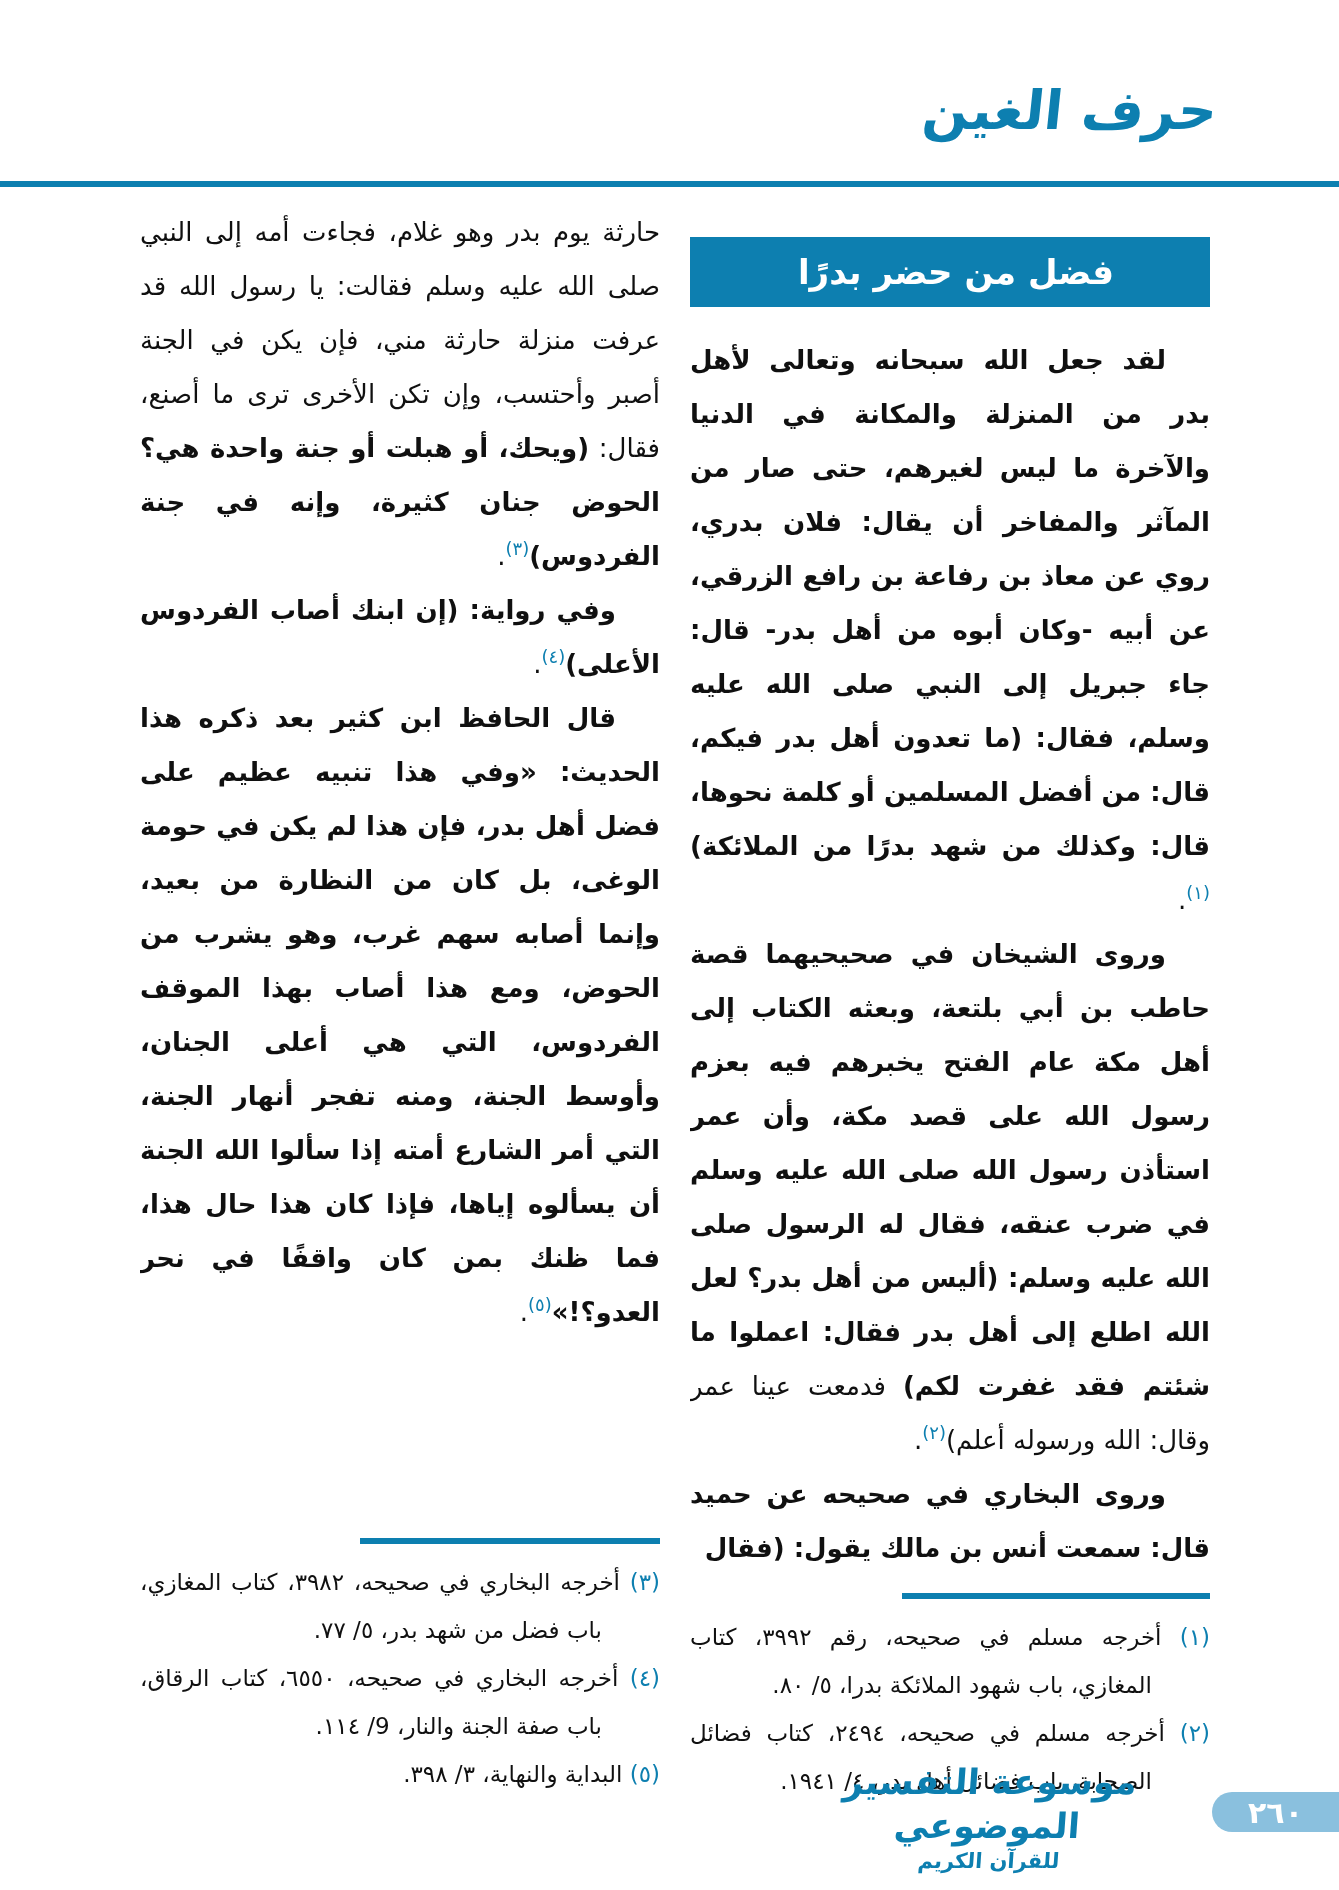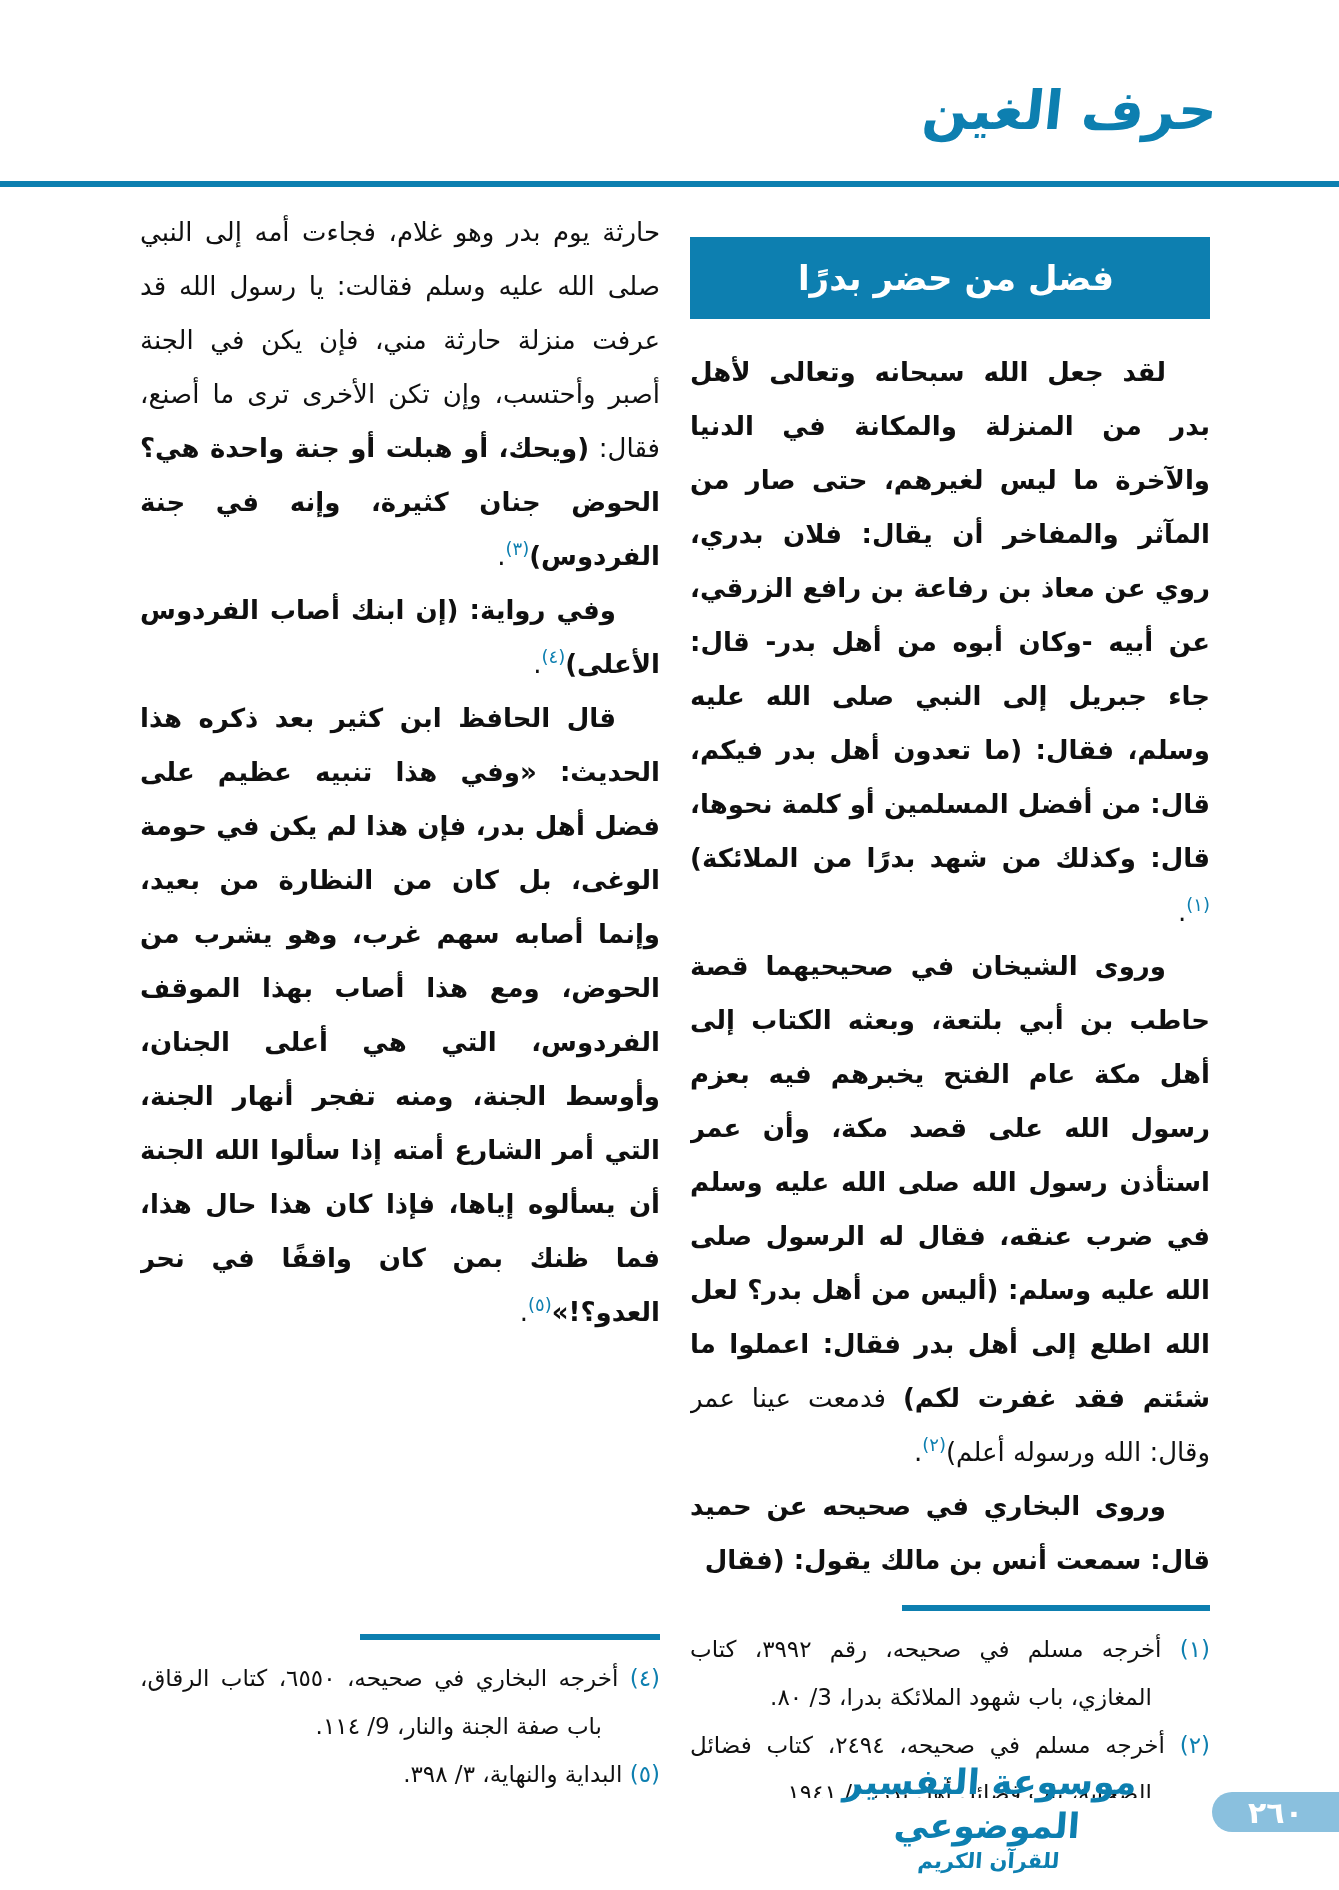--- a/index.html
+++ b/index.html
@@ -29,21 +29,21 @@
   .content{
     position:absolute;top:205px;right:129px;left:140px;bottom:92px;
     display:flex;gap:30px;
   }
   .col{
     flex:1 1 0;
     display:flex;flex-direction:column;
     overflow:hidden;
   }
   .chapter-box{
-    height:82px;flex-shrink:0;
+    height:70px;flex-shrink:0;
     background:var(--accent);
     display:flex;align-items:center;justify-content:center;
     margin:32px -12px 26px 0;
   }
   .chapter-title{color:#ffffff;font-size:34px;font-weight:bold;}
   .para{
     margin:0;
     font-size:26px;line-height:54px;
     text-align:justify;
     color:var(--ink);
@@ -106,35 +106,36 @@
         <span class="chapter-title">فضل من حضر بدرًا</span>
       </div>
       <div class="body-text">
           <p class="para"><span class="b">لقد جعل الله سبحانه وتعالى لأهل بدر من المنزلة والمكانة في الدنيا والآخرة ما ليس لغيرهم، حتى صار من المآثر والمفاخر أن يقال: فلان بدري، روي عن معاذ بن رفاعة بن رافع الزرقي، عن أبيه -وكان أبوه من أهل بدر- قال: جاء جبريل إلى النبي صلى الله عليه وسلم، فقال: (ما تعدون أهل بدر فيكم، قال: من أفضل المسلمين أو كلمة نحوها، قال: وكذلك من شهد بدرًا من الملائكة)</span><span class="sup">(١)</span><span class="r">.</span></p>
           <p class="para"><span class="b">وروى الشيخان في صحيحيهما قصة حاطب بن أبي بلتعة، وبعثه الكتاب إلى أهل مكة عام الفتح يخبرهم فيه بعزم رسول الله على قصد مكة، وأن عمر استأذن رسول الله صلى الله عليه وسلم في ضرب عنقه، فقال له الرسول صلى الله عليه وسلم: (أليس من أهل بدر؟ لعل الله اطلع إلى أهل بدر فقال: اعملوا ما شئتم فقد غفرت لكم)</span><span class="r"> فدمعت عينا عمر وقال: الله ورسوله أعلم)</span><span class="sup">(٢)</span><span class="r">.</span></p>
           <p class="para"><span class="b">وروى البخاري في صحيحه عن حميد قال: سمعت أنس بن مالك يقول: (فقال</span></p>
         </div>
       <div class="fn-block">
         <div class="fn-sep"></div>
         <div>
-            <div class="footnote"><span class="fn-marker">(١)</span><span> أخرجه مسلم في صحيحه، رقم ٣٩٩٢، كتاب المغازي، باب شهود الملائكة بدرا، 3/ ٨٠.</span></div>
+            <div class="footnote"><span class="fn-marker">(١)</span><span> أخرجه مسلم في صحيحه، رقم ٣٩٩٢، كتاب المغازي، باب شهود الملائكة بدرا، ٥/ ٨٠.</span></div>
             <div class="footnote"><span class="fn-marker">(٢)</span><span> أخرجه مسلم في صحيحه، ٢٤٩٤، كتاب فضائل الصحابة، باب فضائل أهل بدر، ٤/ ١٩٤١.</span></div>
           </div>
       </div>
     </div>
 
     <div class="col">
       <div class="body-text">
           <p class="para no-indent"><span class="r">حارثة يوم بدر وهو غلام، فجاءت أمه إلى النبي صلى الله عليه وسلم فقالت: يا رسول الله قد عرفت منزلة حارثة مني، فإن يكن في الجنة أصبر وأحتسب، وإن تكن الأخرى ترى ما أصنع، فقال: </span><span class="b">(ويحك، أو هبلت أو جنة واحدة هي؟ الحوض جنان كثيرة، وإنه في جنة الفردوس)</span><span class="sup">(٣)</span><span class="r">.</span></p>
           <p class="para"><span class="b">وفي رواية: (إن ابنك أصاب الفردوس الأعلى)</span><span class="sup">(٤)</span><span class="r">.</span></p>
           <p class="para"><span class="b">قال الحافظ ابن كثير بعد ذكره هذا الحديث: «وفي هذا تنبيه عظيم على فضل أهل بدر، فإن هذا لم يكن في حومة الوغى، بل كان من النظارة من بعيد، وإنما أصابه سهم غرب، وهو يشرب من الحوض، ومع هذا أصاب بهذا الموقف الفردوس، التي هي أعلى الجنان، وأوسط الجنة، ومنه تفجر أنهار الجنة، التي أمر الشارع أمته إذا سألوا الله الجنة أن يسألوه إياها، فإذا كان هذا حال هذا، فما ظنك بمن كان واقفًا في نحر العدو؟!»</span><span class="sup">(٥)</span><span class="r">.</span></p>
         </div>
       <div class="fn-block">
         <div class="fn-sep sep2"></div>
         <div>
+            <div class="footnote"><span class="fn-marker">(٣)</span><span> أخرجه البخاري في صحيحه، ٣٩٨٢، كتاب المغازي، باب فضل من شهد بدر، ٥/ ٧٧.</span></div>
             <div class="footnote"><span class="fn-marker">(٤)</span><span> أخرجه البخاري في صحيحه، ٦٥٥٠، كتاب الرقاق، باب صفة الجنة والنار، 9/ ١١٤.</span></div>
             <div class="footnote"><span class="fn-marker">(٥)</span><span> البداية والنهاية، ٣/ ٣٩٨.</span></div>
           </div>
       </div>
     </div>
 
   </div>
 
   <div class="logo">
     <div class="logo-line1">موسوعة التفسير الموضوعي</div>

